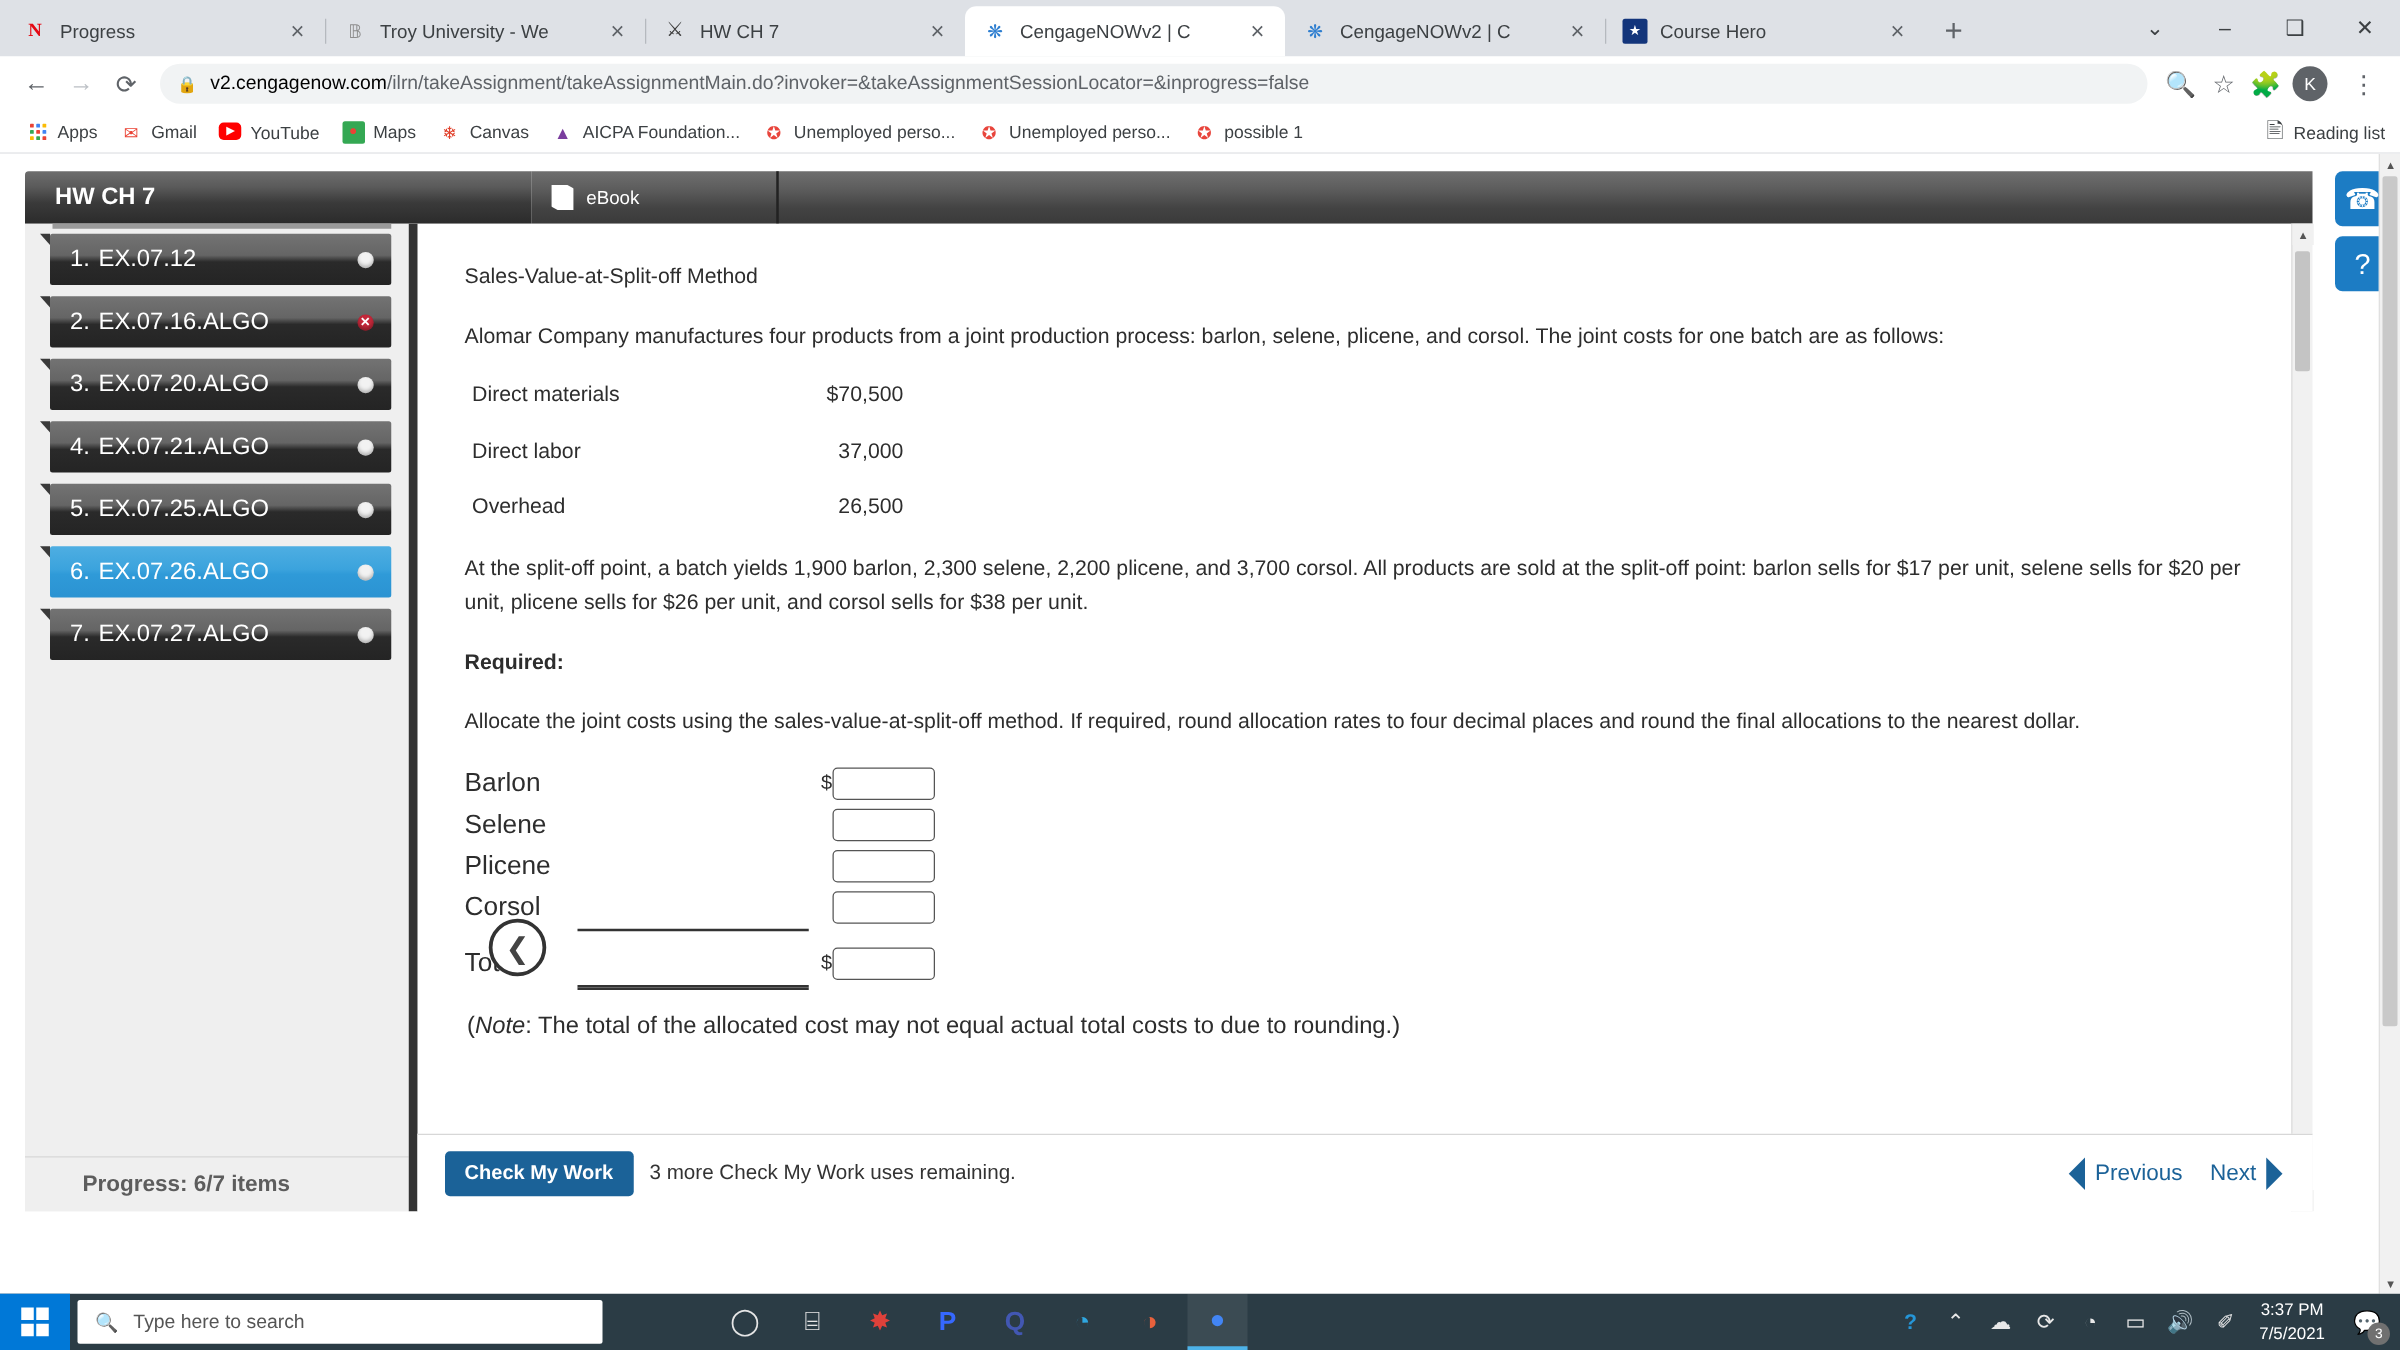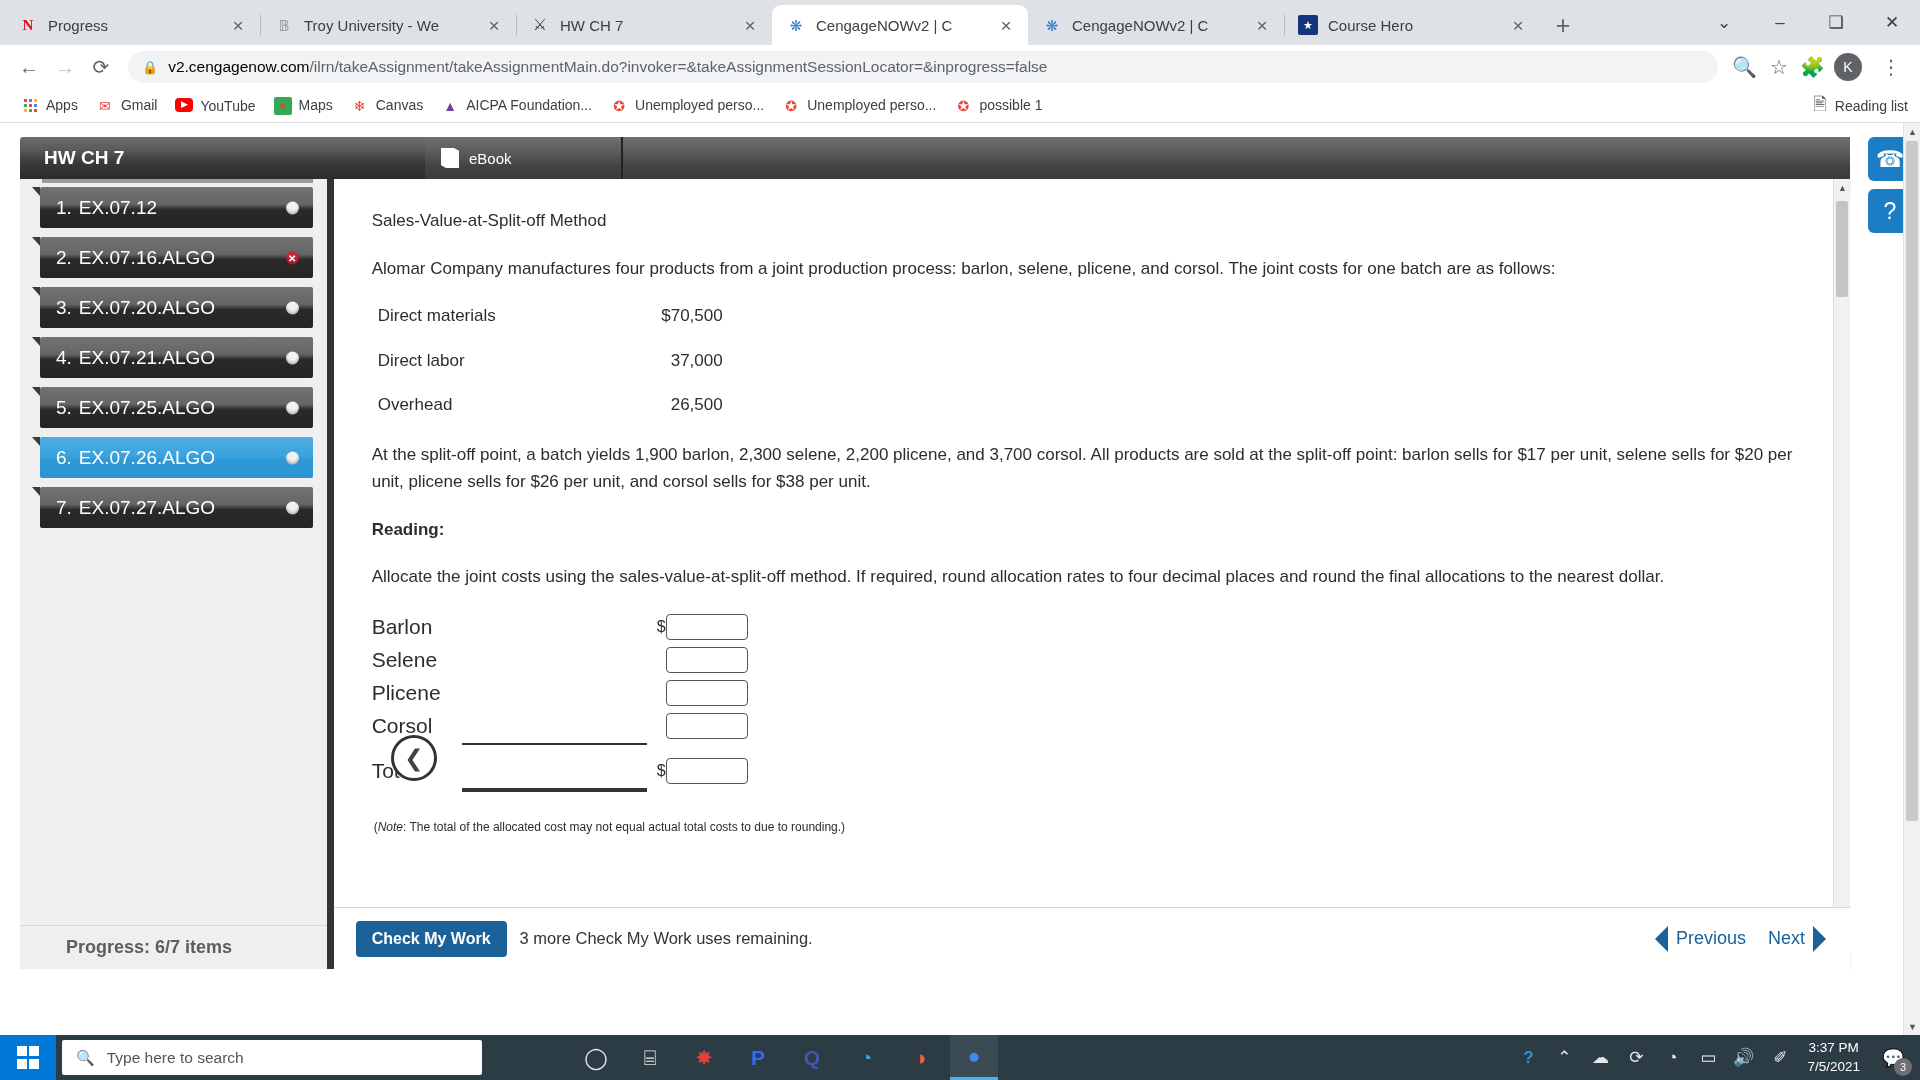--- a/index.html
+++ b/index.html
@@ -287,21 +287,21 @@
     border: 1px solid #555;
     border-radius: 4px;
     background:#fff;
     font-size: 15px;
     padding: 0 4px;
     font-family: "Liberation Sans", sans-serif;
   }
   .ajc-row.total { margin-top: 10px; }
   .rule-sub { width: 185px; margin-left: 90px; border-top:2px solid #333; }
   .rule-dbl { width: 185px; margin-left: 90px; border-top:2px solid #333; border-bottom:2px solid #333; height:3px;}
-  .note { font-size: 12px; color:#2d2d2d; margin-top: 26px; padding-left:2px;}
+  .note { font-size: 19px; color:#2d2d2d; margin-top: 14px; padding-left:2px;}
 
   
   .vscroll {
     position:absolute; right:0; top:0; bottom:0; width: 17px;
     background: #f1f1f1; border-left:1px solid #dcdcdc;
   }
   .vscroll .arrow {
     height: 17px; width:17px;
     display:flex;align-items:center;justify-content:center;
     font-size:9px; color:#555; background:#f1f1f1;
@@ -624,21 +624,21 @@
                 <div class="cost-line">
                   <span class="lbl">Direct labor</span>
                   <span class="val">37,000</span>
                 </div>
                 <div class="cost-line" style="margin-bottom:22px;">
                   <span class="lbl">Overhead</span>
                   <span class="val">26,500</span>
                 </div>
 
                 <p>At the split-off point, a batch yields 1,900 barlon, 2,300 selene, 2,200 plicene, and 3,700 corsol. All products are sold at the split-off point: barlon sells for $17 per unit, selene sells for $20 per unit, plicene sells for $26 per unit, and corsol sells for $38 per unit.</p>
-                <p class="req-head">Reading:</p>
+                <p class="req-head">Required:</p>
                 <p>Allocate the joint costs using the sales-value-at-split-off method. If required, round allocation rates to four decimal places and round the final allocations to the nearest dollar.</p>
 
                 <div class="ajc-table">
 
                   <div class="ajc-row">
                     <span class="name">Barlon</span>
                     <span class="cell">
                       <span class="dollar">$</span>
                       <input value="" style="">
                     </span>

